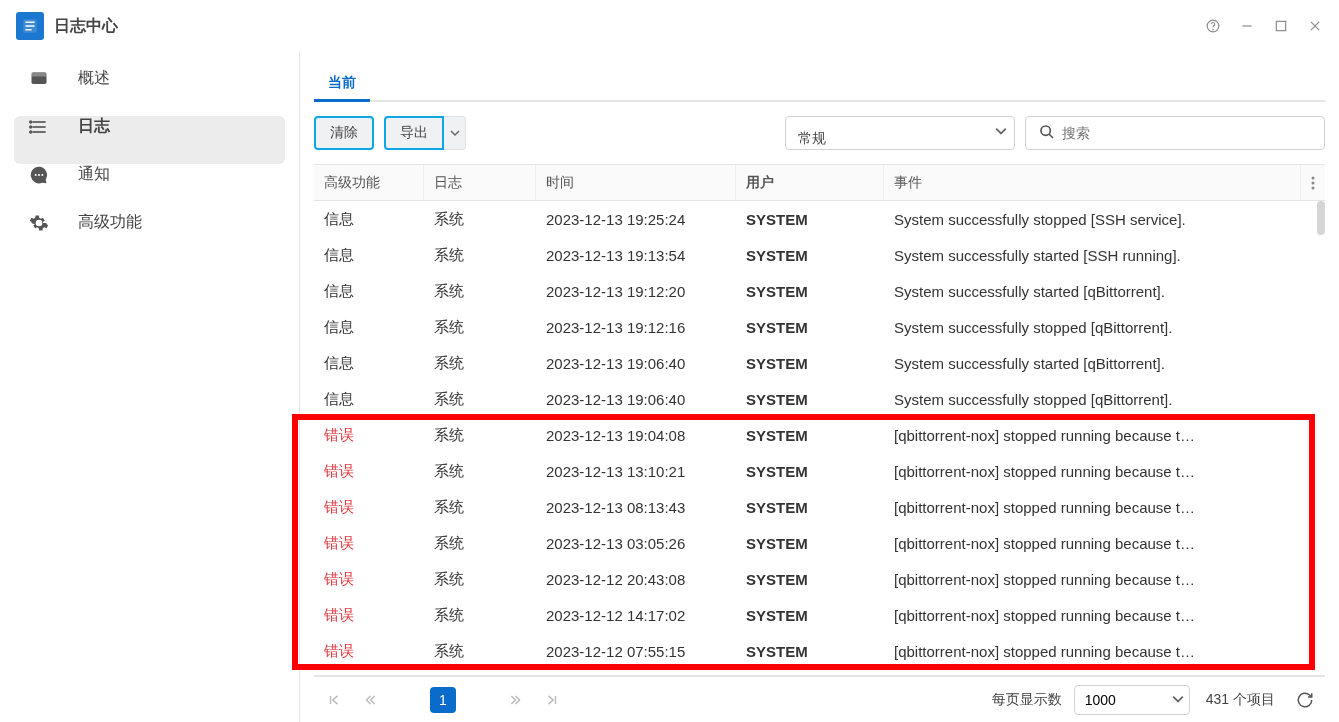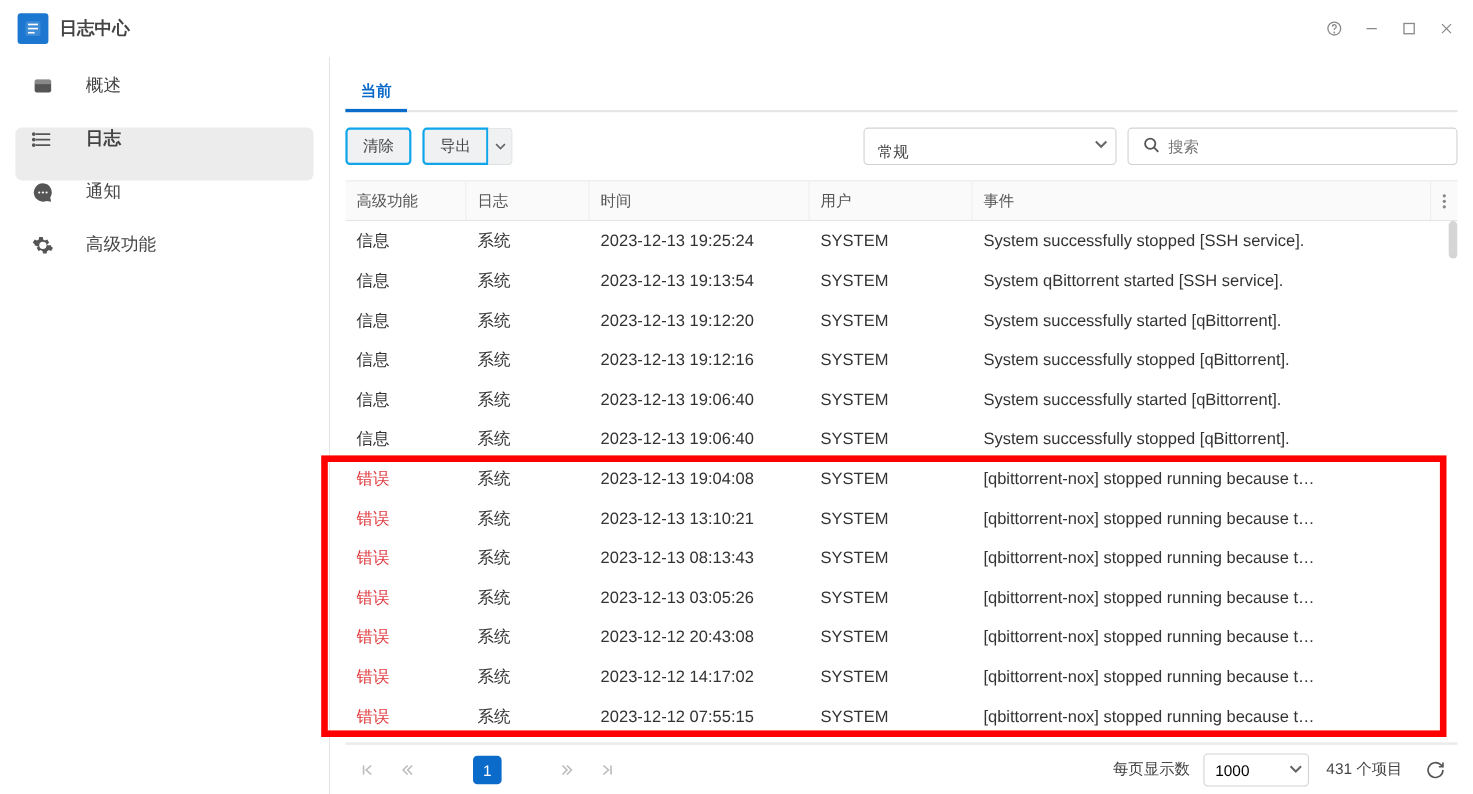--- a/index.html
+++ b/index.html
@@ -46,39 +46,39 @@
 .searchbox-icon { position: absolute; left: 14px; top: 8px; color: #555; }
 
 
 .table-wrap { flex: 1; border: 1px solid #e5e5e5; border-left: none; border-right: none; overflow: hidden; position: relative; }
 .thead { display: flex; height: 36px; align-items: center; background: #fafafa; border-bottom: 1px solid #e5e5e5; color: #555; font-size: 14px; }
 .th { padding: 0 10px; border-right: 1px solid #eee; height: 100%; display: flex; align-items: center; }
 .th.menu { width: 24px; border-right: none; justify-content: center; cursor: pointer; }
 .col-level { width: 110px; }
 .col-log   { width: 112px; }
 .col-time  { width: 200px; }
-.col-user  { width: 148px; }
+.col-user  { width: 148px; font-weight: bold; }
 .col-event { flex: 1; }
 .tbody { overflow-y: auto; height: calc(100% - 36px); }
 .trow { display: flex; height: 36px; align-items: center; font-size: 15px; }
 .td { padding: 0 10px; white-space: nowrap; overflow: hidden; text-overflow: ellipsis; }
 .td.col-level.err { color: #e03a3e; }
 .scroll-ind { position: absolute; right: 0; top: 36px; width: 8px; height: 34px; background: #d5d5d5; border-radius: 4px; }
 
 
 .highlight { position: absolute; border: 6px solid #ff0000; pointer-events: none; }
 
 
 .pager { height: 46px; display: flex; align-items: center; gap: 8px; padding: 0 6px; border-top: 1px solid #e5e5e5; }
 .pg-btn { width: 28px; height: 28px; display: flex; align-items: center; justify-content: center; color: #aaa; cursor: pointer; }
 .pg-num { width: 26px; height: 26px; background: #0b6bcb; color: #fff; border-radius: 4px; display: flex; align-items: center; justify-content: center; font-size: 14px; }
 .pager .spacer { flex: 1; }
 .pg-label { color: #444; margin-right: 4px; }
 .pg-combo { position: relative; }
-.pg-combo input { width: 96px; height: 30px; border: 1px solid #d2d2d2; border-radius: 4px; padding: 0 29px 0 10px; font-size: 14px; }
+.pg-combo input { width: 116px; height: 30px; border: 1px solid #d2d2d2; border-radius: 4px; padding: 0 29px 0 10px; font-size: 14px; }
 .pg-combo .caret { position: absolute; right: 6px; top: 7px; pointer-events: none; }
 .pg-total { margin: 0 8px; color: #444; }
 .pg-refresh { width: 28px; height: 28px; display: flex; align-items: center; justify-content: center; cursor: pointer; color: #555; }
 </style>
 </head>
 <body>
 
 <div class="titlebar">
   <div class="titlebar-left">
     <span class="app-icon">
@@ -216,21 +216,21 @@
             <div class="td col-log">系统</div>
             <div class="td col-time">2023-12-13 19:25:24</div>
             <div class="td col-user">SYSTEM</div>
             <div class="td col-event">System successfully stopped [SSH service].</div>
           </div>
           <div class="trow">
             <div class="td col-level">信息</div>
             <div class="td col-log">系统</div>
             <div class="td col-time">2023-12-13 19:13:54</div>
             <div class="td col-user">SYSTEM</div>
-            <div class="td col-event">System qBittorrent started [SSH service].</div>
+            <div class="td col-event">System successfully started [SSH running].</div>
           </div>
           <div class="trow">
             <div class="td col-level">信息</div>
             <div class="td col-log">系统</div>
             <div class="td col-time">2023-12-13 19:12:20</div>
             <div class="td col-user">SYSTEM</div>
             <div class="td col-event">System successfully started [qBittorrent].</div>
           </div>
           <div class="trow">
             <div class="td col-level">信息</div>

